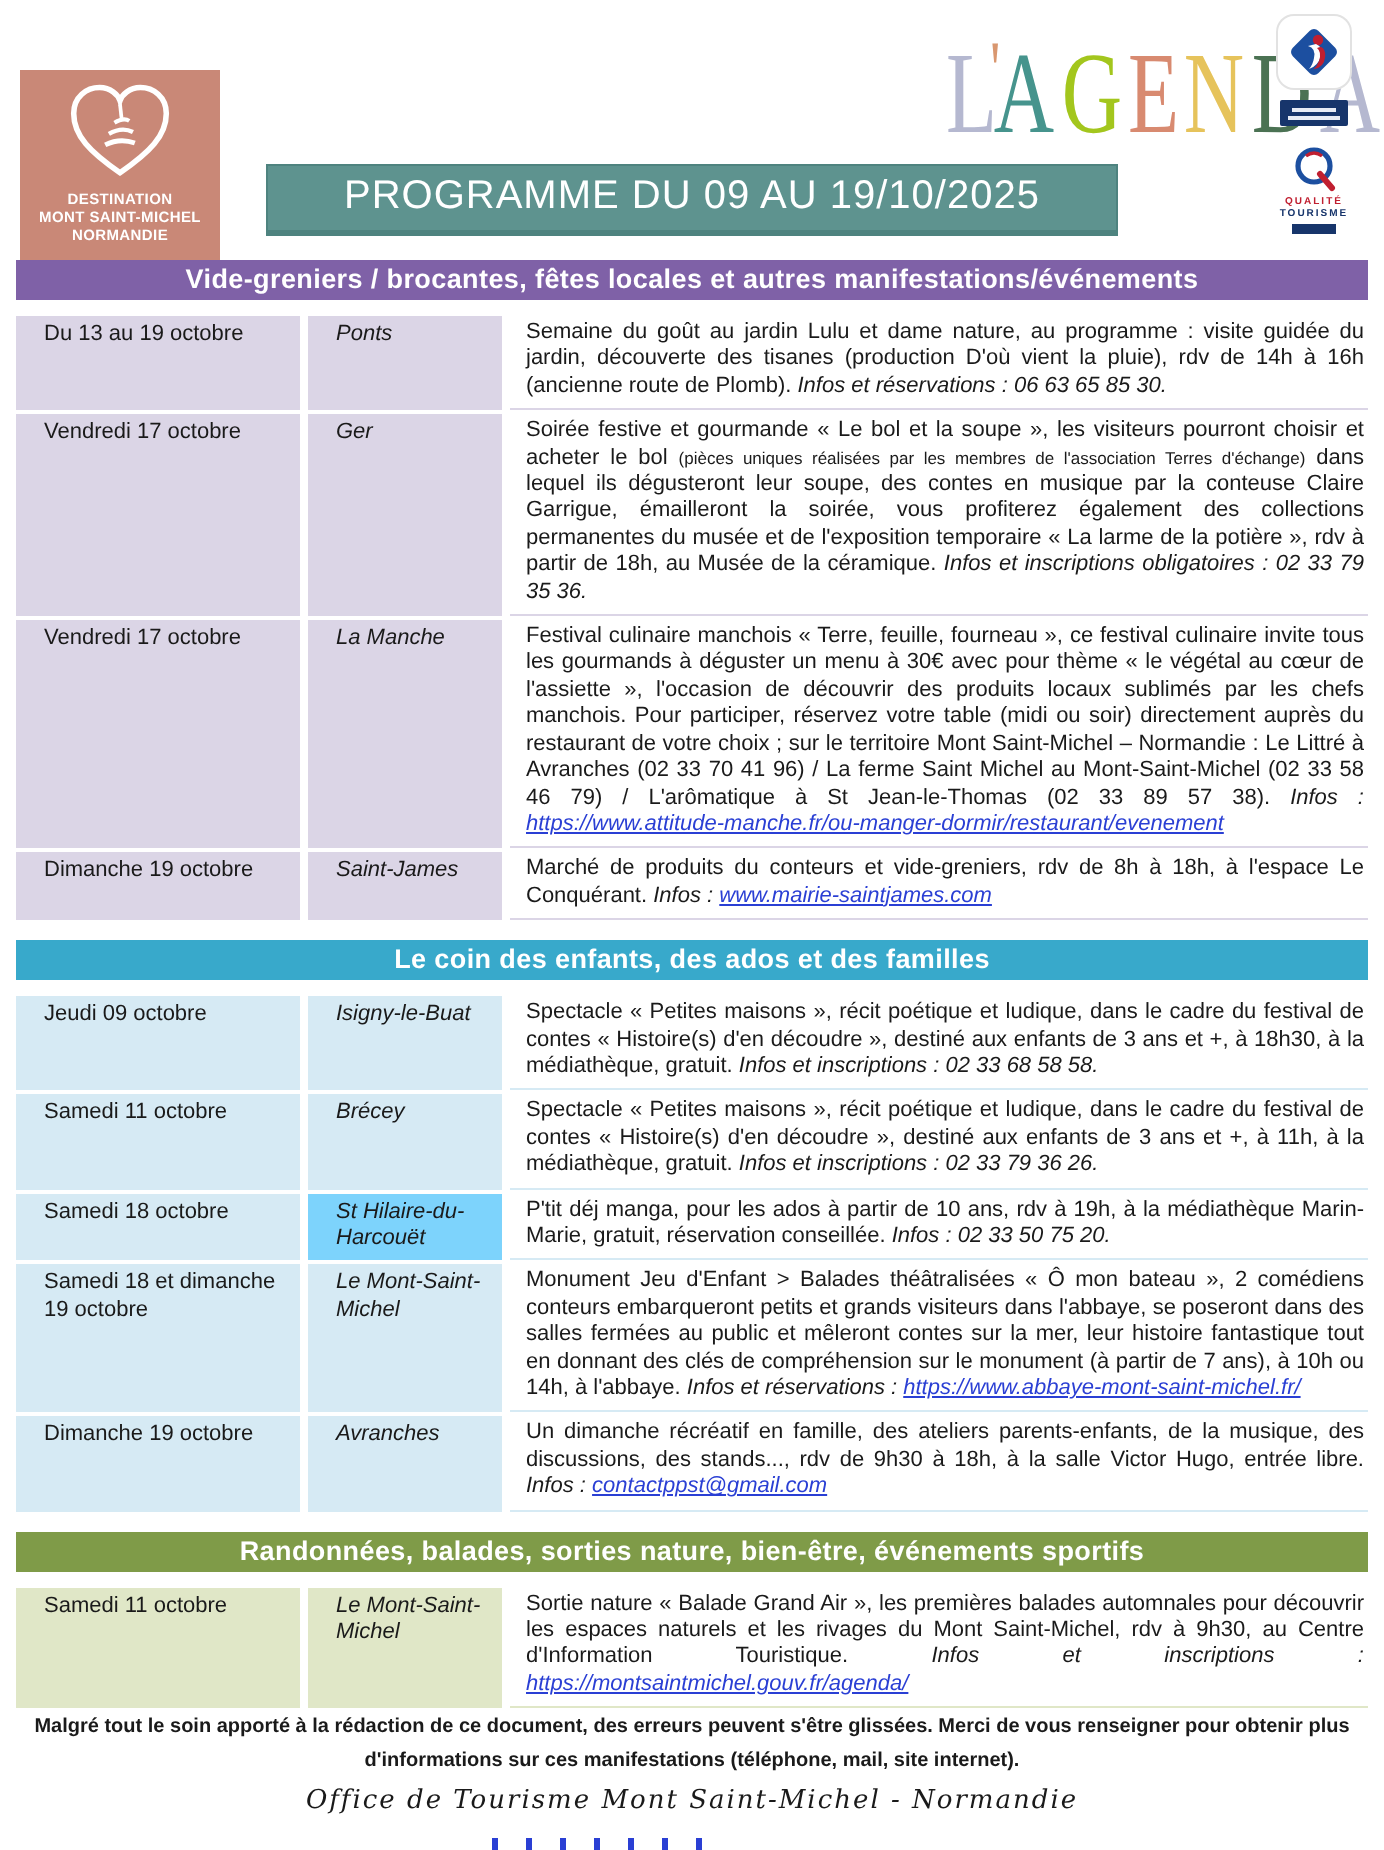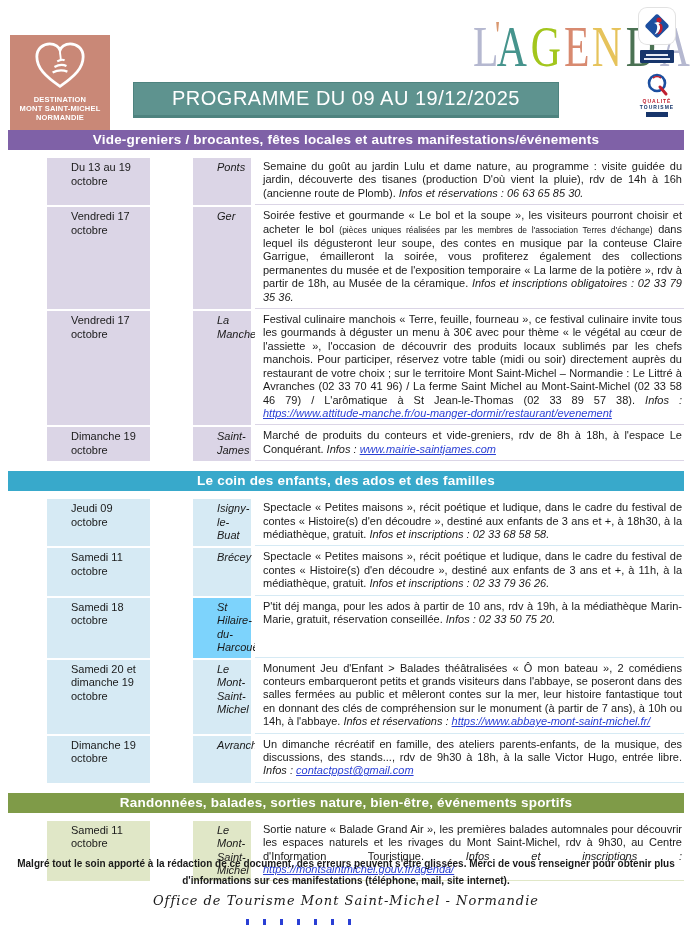--- a/index.html
+++ b/index.html
@@ -25,21 +25,21 @@
   .qualite-badge{margin-top:8px;display:flex;flex-direction:column;align-items:center;}
   .qualite-text{margin-top:1px;font-size:5px;line-height:6px;font-weight:bold;letter-spacing:1px;color:#17356b;text-align:center;}
   .qualite-text .red{color:#c01f30;}
   .qualite-bar{margin-top:2px;width:22px;height:5px;background:#17356b;}
 
   
   #sections{position:absolute;left:8px;top:130px;width:676px;}
   .section{margin-bottom:10px;}
   .band{height:20px;line-height:20px;text-align:center;color:#fff;font-weight:bold;font-size:13.5px;margin-bottom:8px;letter-spacing:.2px;}
   .trow{display:grid;grid-template-columns:142px 97px 1fr;column-gap:4px;margin-bottom:2px;}
-  .c1,.c2{padding:3px 4px 3px 24px;font-size:11px;line-height:13.5px;margin-left:39px;}
+  .c1,.c2{padding:3px 4px 3px 14px;font-size:11px;line-height:13.5px;}
   .c2{font-style:italic;}
   .c3{padding:2px 2px 4px 8px;font-size:11px;line-height:13.4px;text-align:justify;background:#fff;}
   .seg-b{font-weight:normal;}
   .seg-i{font-style:italic;}
   .seg-sm{font-size:8.5px;}
   .seg-a{font-style:italic;}
 
   
   .footer-note{position:absolute;left:14px;right:14px;top:856px;text-align:center;font-weight:bold;font-size:10px;line-height:16.5px;}
   .footer-signature{position:absolute;left:0;right:0;top:893px;text-align:center;font-family:"DejaVu Serif",serif;font-style:italic;font-size:13px;letter-spacing:1px;}
@@ -58,21 +58,21 @@
       <path d="M24 28 Q31 24 37 27" fill="none" stroke="#fff" stroke-width="2.4"></path>
       <path d="M27 22 Q32 19 35 21" fill="none" stroke="#fff" stroke-width="2.2"></path>
       <path d="M30 12 L31 21" fill="none" stroke="#fff" stroke-width="2"></path>
     </svg>
     <div class="brand-lines" id="brand-lines">DESTINATION<br>MONT SAINT-MICHEL<br>NORMANDIE</div>
   </div>
 
   <div class="main-title" id="main-title"><span style="color: rgb(181, 184, 208);">L</span><span class="apos" style="color: rgb(217, 151, 111);">'</span><span style="color: rgb(70, 148, 141);">A</span><span style="color: rgb(163, 198, 29);">G</span><span style="color: rgb(216, 138, 112);">E</span><span style="color: rgb(230, 195, 91);">N</span><span style="color: rgb(75, 114, 83);">D</span><span style="color: rgb(181, 184, 208);">A</span></div>
 
   <div class="banner" style="background: rgb(94, 147, 143); border-color: rgb(78, 131, 127);">
-    <span>PROGRAMME DU 09 AU 19/12/2025</span>
+    <span>PROGRAMME DU 09 AU 19/10/2025</span>
   </div>
 
   <div class="badges">
     <div class="ot-badge">
       <svg width="30" height="30" viewBox="0 0 30 30">
         <rect x="6" y="6" width="18" height="18" rx="3" fill="#1c4fa0" transform="rotate(45 15 15)"></rect>
         <circle cx="17" cy="9" r="2.6" fill="#c01f30"></circle>
         <path d="M12 12 Q16 13 15 18 Q14.4 21.5 12.5 23.5 Q17 22 18.5 17 Q19.8 12.6 16 11 Z" fill="#fff"></path>
         <path d="M16.5 13 Q19 15 17.5 19.5 Q16.6 22 14.8 23.6 Q20 23 20.6 17.4 Q21 13.6 18.4 12.4 Z" fill="#c01f30"></path>
       </svg>
@@ -131,21 +131,21 @@
         <div class="c1" style="background: rgb(214, 234, 244);">Samedi 11 octobre</div>
         <div class="c2" style="background: rgb(214, 234, 244);">Brécey</div>
         <div class="c3" style="border-bottom: 1px solid rgb(214, 234, 244);"><span class="seg-b">Spectacle « Petites maisons », </span><span class="seg-n">récit poétique et ludique, dans le cadre du festival de contes « Histoire(s) d'en découdre », destiné aux enfants de 3 ans et +, à 11h, à la médiathèque, gratuit. </span><span class="seg-i">Infos et inscriptions : 02 33 79 36 26.</span></div>
       </div>
       <div class="trow">
         <div class="c1" style="background: rgb(214, 234, 244);">Samedi 18 octobre</div>
         <div class="c2" style="background: #7dd3fc;">St Hilaire-du-Harcouët</div>
         <div class="c3" style="border-bottom: 1px solid rgb(214, 234, 244);"><span class="seg-b">P'tit déj manga,</span><span class="seg-n"> pour les ados à partir de 10 ans, rdv à 19h, à la médiathèque Marin-Marie, gratuit, réservation conseillée. </span><span class="seg-i">Infos : 02 33 50 75 20.</span></div>
       </div>
       <div class="trow">
-        <div class="c1" style="background: rgb(214, 234, 244);">Samedi 20 et dimanche 19 octobre</div>
+        <div class="c1" style="background: rgb(214, 234, 244);">Samedi 18 et dimanche 19 octobre</div>
         <div class="c2" style="background: rgb(214, 234, 244);">Le Mont-Saint-Michel</div>
         <div class="c3" style="border-bottom: 1px solid rgb(214, 234, 244);"><span class="seg-b">Monument Jeu d'Enfant &gt; Balades théâtralisées « Ô mon bateau »</span><span class="seg-n">, 2 comédiens conteurs embarqueront petits et grands visiteurs dans l'abbaye, se poseront dans des salles fermées au public et mêleront contes sur la mer, leur histoire fantastique tout en donnant des clés de compréhension sur le monument (à partir de 7 ans), à 10h ou 14h, à l'abbaye. </span><span class="seg-i">Infos et réservations :  </span><a href="#" class="seg-a" style="color: rgb(42, 63, 212);">https://www.abbaye-mont-saint-michel.fr/</a></div>
       </div>
       <div class="trow">
         <div class="c1" style="background: rgb(214, 234, 244);">Dimanche 19 octobre</div>
         <div class="c2" style="background: rgb(214, 234, 244);">Avranches</div>
         <div class="c3" style="border-bottom: 1px solid rgb(214, 234, 244);"><span class="seg-b">Un dimanche récréatif en famille,</span><span class="seg-n"> des ateliers parents-enfants, de la musique, des discussions, des stands..., rdv de 9h30 à 18h, à la salle Victor Hugo, entrée libre. </span><span class="seg-i">Infos : </span><a href="#" class="seg-a" style="color: rgb(42, 63, 212);">contactppst@gmail.com</a></div>
       </div>
     </section>
     <section class="section">

